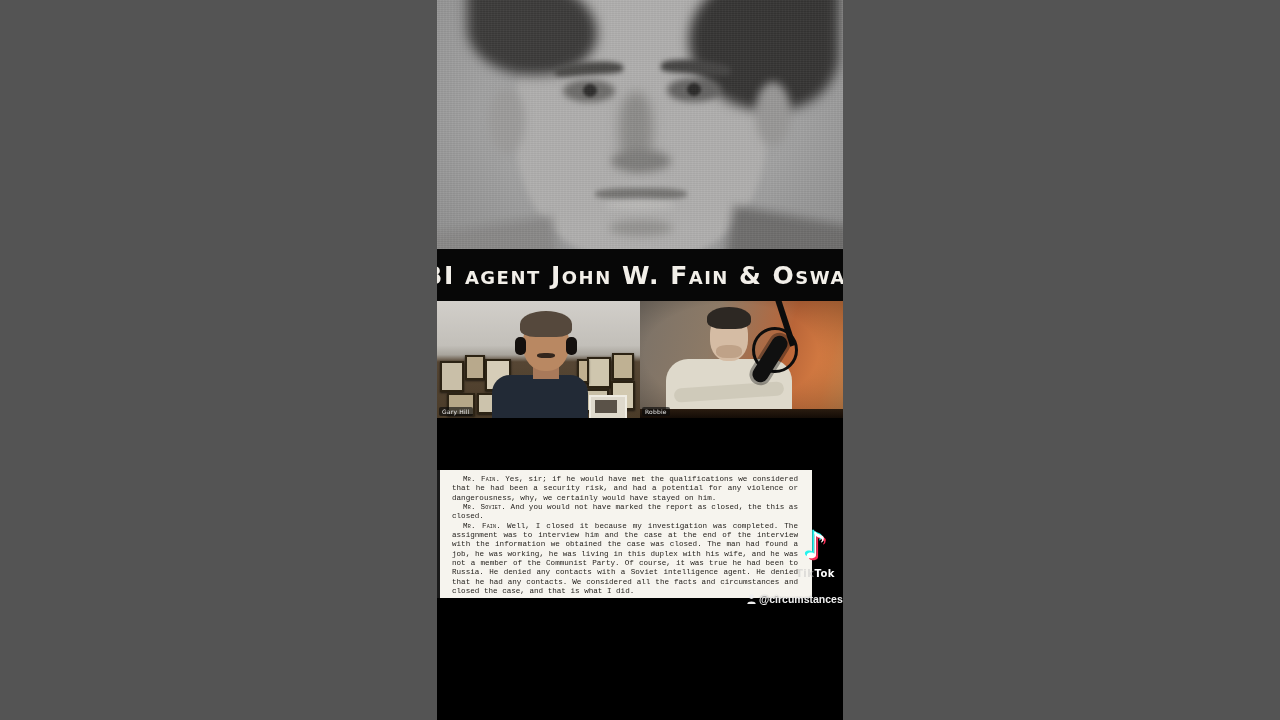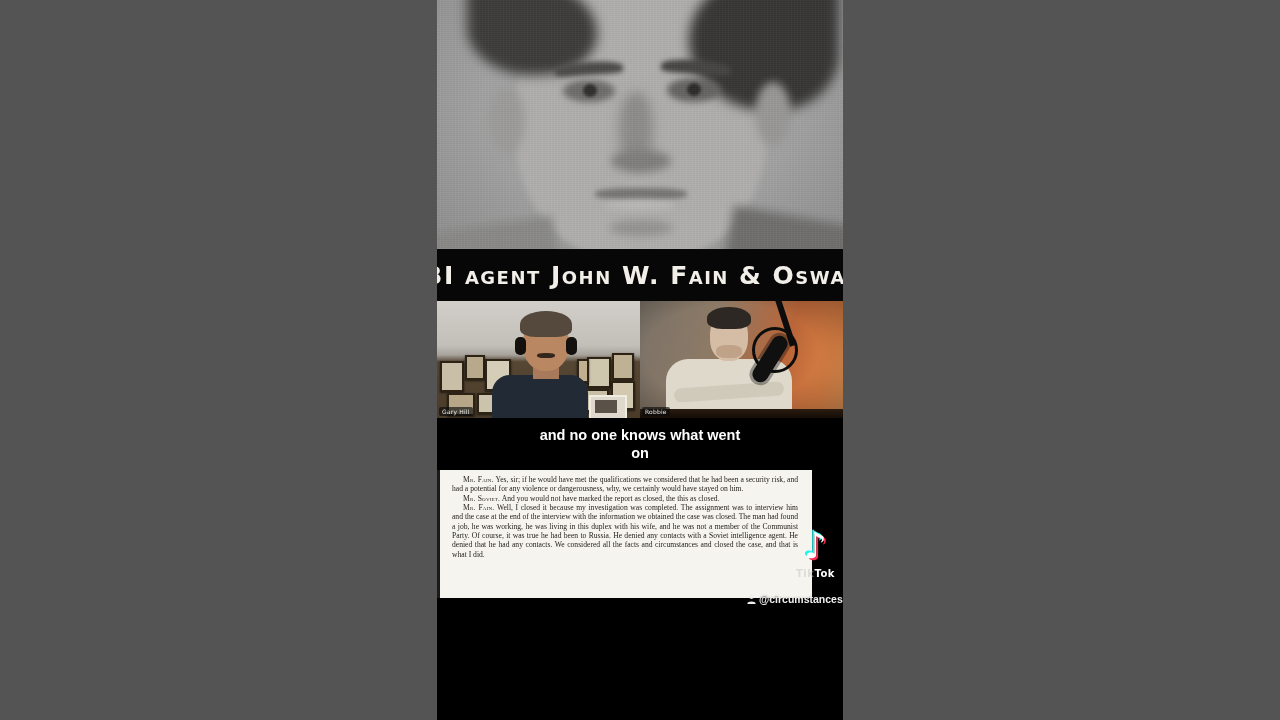--- a/index.html
+++ b/index.html
@@ -69,21 +69,21 @@
     padding:1px 3px;border-radius:2px;letter-spacing:.2px;}
 
   
   .caption{position:absolute;left:0;top:418px;width:406px;height:52px;background:#000;
     display:flex;flex-direction:column;align-items:center;justify-content:center;gap:1px;}
   .caption div{color:#fff;font-size:14.5px;font-weight:600;font-family:"Liberation Sans",sans-serif;line-height:17px;}
 
   
   .doc{position:absolute;left:0;top:470px;width:375px;height:128px;background:#f6f4ee;
     border-left:3px solid #1a1a1a;box-sizing:border-box;padding:5px 14px 4px 12px;overflow:hidden;}
-  .doc p{margin:0;text-indent:11px;font-family:Liberation Serif, serif;
+  .doc p{margin:0;text-indent:11px;font-family:Liberation Mono, monospace;
     font-size:7.6px;line-height:9.35px;color:#26231f;text-align:justify;}
   .doc .speaker{font-variant:small-caps;letter-spacing:.2px;}
 
   
   .tt-logo{position:absolute;left:345px;top:530px;width:61px;height:50px;pointer-events:none;}
   .tt-note{position:absolute;left:22px;top:-2px;font-size:36px;color:#fff;line-height:1;
     text-shadow:-2px -2px 0 #25f4ee,2px 2px 0 #fe2c55;}
   .tt-word{position:absolute;left:359px;top:568px;width:61px;font-size:10px;font-weight:bold;letter-spacing:.5px;}
   .tt-tik{color:rgba(190,190,190,.45);}
   .tt-tok{color:#fff;text-shadow:0 0 2px rgba(0,0,0,.8);}
@@ -156,24 +156,20 @@
         <div class="rb-hair"></div>
         <div class="rb-beard"></div>
         <div class="rb-boom"></div>
         <div class="rb-mount"></div>
         <div class="rb-mic"></div>
         <div class="rb-table"></div>
         <div class="name-tag">Robbie</div>
       </div>
     </div>
 
-    <div class="caption">
-      <div>and no one knows what went</div>
-      <div>on</div>
-    </div>
 
     <div class="doc">
       <p><span class="speaker">Mr. Fain.</span><span> Yes, sir; if he would have met the qualifications we considered that he had been a security risk, and had a potential for any violence or dangerousness, why, we certainly would have stayed on him.</span></p>
       <p><span class="speaker">Mr. Soviet.</span><span> And you would not have marked the report as closed, the this as closed.</span></p>
       <p><span class="speaker">Mr. Fain.</span><span> Well, I closed it because my investigation was completed. The assignment was to interview him and the case at the end of the interview with the information we obtained the case was closed. The man had found a job, he was working, he was living in this duplex with his wife, and he was not a member of the Communist Party. Of course, it was true he had been to Russia. He denied any contacts with a Soviet intelligence agent. He denied that he had any contacts. We considered all the facts and circumstances and closed the case, and that is what I did.</span></p>
     </div>
 
     <div class="tt-logo">
       <span class="tt-note">♪</span>
     </div>

